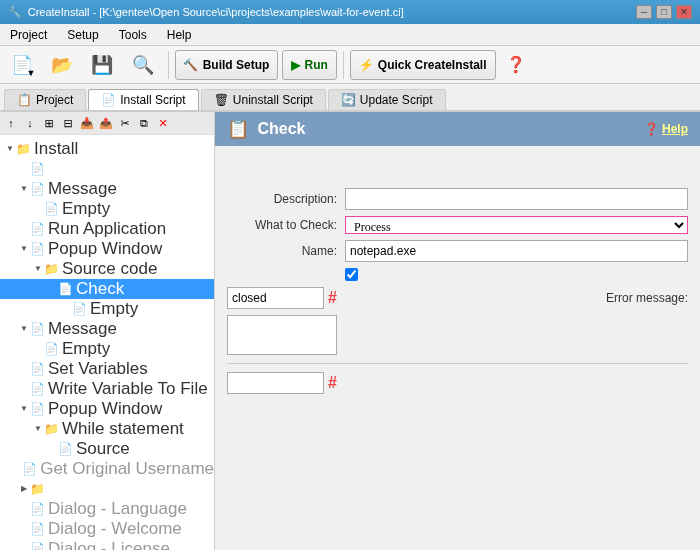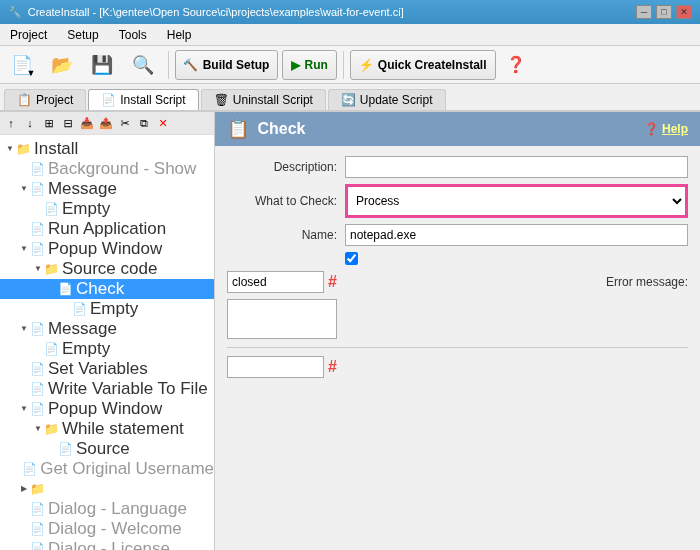--- a/index.html
+++ b/index.html
@@ -160,38 +160,40 @@
       font-size: 16px;
       font-weight: bold;
     }
     .panel-help { color: #ffff88; font-size: 12px; display: flex; align-items: center; gap: 3px; }
     .form-grid {
       padding: 10px 12px;
       display: grid;
       grid-template-columns: 110px 1fr;
       gap: 6px 8px;
       align-items: center;
+      margin-top: 32px;
     }
     .form-label { text-align: right; font-size: 12px; color: #333; }
     .form-input {
       border: 1px solid #aaa;
       padding: 2px 4px;
       font-size: 12px;
       height: 22px;
       background: white;
       width: 100%;
     }
     .form-select {
-      border: 3px solid #ec4899;
+      border: 1px solid #ec4899;
       padding: 2px 4px;
       font-size: 12px;
-      height: 34px;
+      height: 18px;
       background: white;
       width: 100%;
       appearance: auto;
+      font-family: Liberation Serif, serif;
     }
     .form-checkbox-row {
       display: flex; align-items: center; gap: 4px;
       font-size: 12px;
     }
     .form-row-with-hash {
       display: flex; align-items: center; gap: 4px; justify-content: space-between;
     }
     .hash-btn {
       color: #e44; font-weight: bold; font-size: 16px;
@@ -307,21 +309,20 @@
     <div class="tree-item">
           <span class="tree-indent" style="width:4px;display:inline-block;"></span>
           <span class="tree-expander">▼</span>
           <span class="tree-icon">📁</span>
           <span class="tree-label">Install</span>
         </div>
         <div class="tree-item disabled">
           <span class="tree-indent" style="width:18px;display:inline-block;"></span>
           <span class="tree-expander"> </span>
           <span class="tree-icon">📄</span>
-          <span class="tree-label">Background - Show</span>
         </div>
         <div class="tree-item">
           <span class="tree-indent" style="width:18px;display:inline-block;"></span>
           <span class="tree-expander">▼</span>
           <span class="tree-icon">📄</span>
           <span class="tree-label">Message</span>
         </div>
         <div class="tree-item">
           <span class="tree-indent" style="width:32px;display:inline-block;"></span>
           <span class="tree-expander"> </span>

